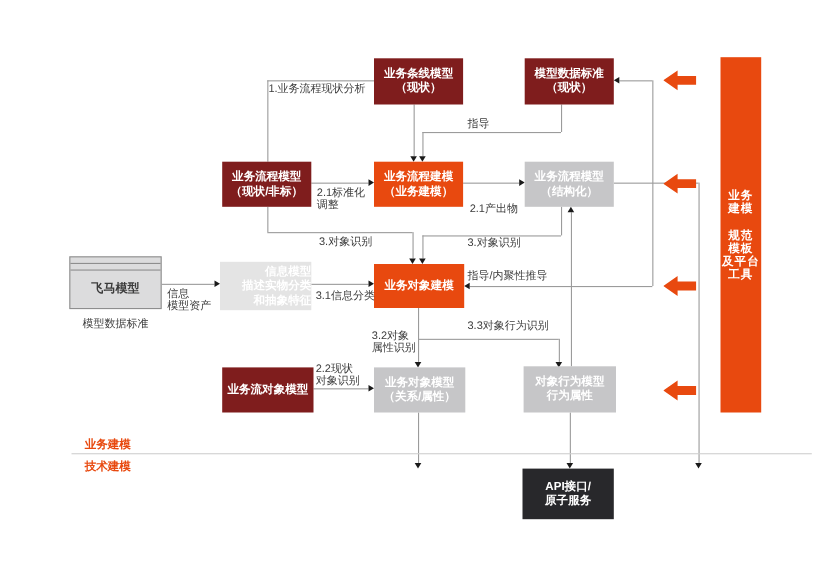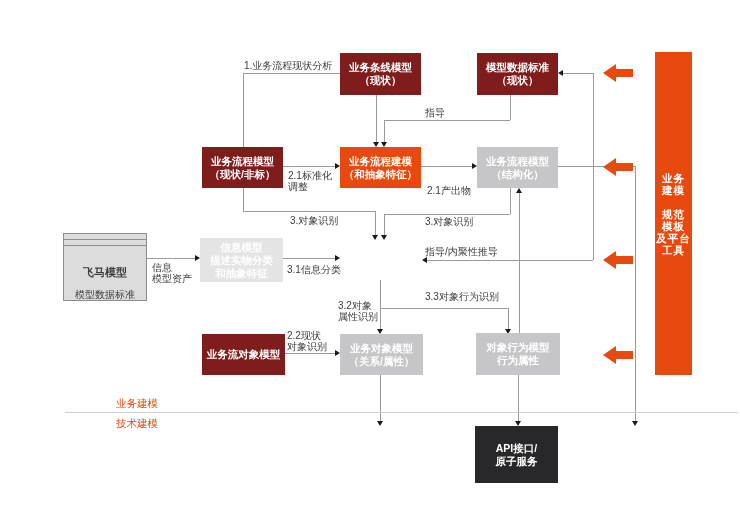--- a/index.html
+++ b/index.html
@@ -4,37 +4,37 @@
 <style>
   html,body{margin:0;padding:0;background:#fff;}
   .canvas{position:relative;width:740px;height:525px;background:#fff;overflow:hidden;
           font-family:"Liberation Sans","DejaVu Sans",sans-serif;}
   
   .node{position:absolute;display:flex;flex-direction:column;align-items:center;justify-content:center;
         text-align:center;font-weight:bold;font-size:10.5px;line-height:13px;color:#fff;box-sizing:border-box;}
   .dark{background:#7f1d1d;}
   .black{background:#28282B;}
   .mid{background:#C6C6C8;}
-  .light{background:#E4E4E4;}
+  .light{background:#E4E4E4;align-items:flex-end;}
   .orange{background:#E8490F;}
   .pegasus{background:#DCDCDD;border:1px solid #8E8E8E;color:#3B3B3B;padding-top:10px;}
   .pegasus .stripe{position:absolute;left:0;right:0;height:1px;background:#8E8E8E;}
   
   .hl{position:absolute;height:1px;background:#9B9B9B;}
   .vl{position:absolute;width:1px;background:#9B9B9B;}
   .divider{position:absolute;height:1px;background:#CFCFCF;}
   
   .ah{position:absolute;width:0;height:0;border-style:solid;}
   .ah-down{border-width:5px 3.5px 0 3.5px;border-color:#1A1A1A transparent transparent transparent;}
   .ah-up{border-width:0 3.5px 5px 3.5px;border-color:transparent transparent #1A1A1A transparent;}
   .ah-right{border-width:3.5px 0 3.5px 5px;border-color:transparent transparent transparent #1A1A1A;}
   .ah-left{border-width:3.5px 5px 3.5px 0;border-color:transparent #1A1A1A transparent transparent;}
   
   .lbl{position:absolute;font-size:10px;line-height:11px;color:#3C3C3C;white-space:nowrap;}
-  .lane{position:absolute;font-size:10.5px;font-weight:normal;color:#E8490F;white-space:nowrap;margin-left:39px;}
+  .lane{position:absolute;font-size:10.5px;font-weight:bold;color:#E8490F;white-space:nowrap;}
   
   .vbar{position:absolute;left:655px;top:52px;width:37px;height:323px;background:#E8490F;
         display:flex;flex-direction:column;align-items:center;justify-content:center;
         color:#fff;font-weight:bold;font-size:10.5px;letter-spacing:1px;}
   .vbar-line{min-height:12px;line-height:12px;text-align:center;}
   .oarrow{position:absolute;width:30px;height:20px;}
 </style>
 </head>
 <body>
 
@@ -96,56 +96,59 @@
     <span>模型数据标准</span>
     <span>（现状）</span>
   </div>
 
   <div class="node dark" style="left:202px;top:147px;width:81px;height:41px">
     <span>业务流程模型</span>
     <span>（现状/非标）</span>
   </div>
   <div class="node orange" style="left:340px;top:147px;width:81px;height:41px">
     <span>业务流程建模</span>
-    <span>（和抽象特征）</span>
+    <span>（业务建模）</span>
   </div>
   <div class="node mid" style="left:477px;top:147px;width:81px;height:41px">
     <span>业务流程模型</span>
     <span>（结构化）</span>
   </div>
 
-  <div class="node pegasus" style="left:63px;top:233px;width:84px;height:68px;font-size:11px">
+  <div class="node pegasus" style="left:63px;top:233px;width:84px;height:48px;font-size:11px">
     <div class="stripe" style="top:5px"></div>
     <div class="stripe" style="top:11px"></div>
     <span>飞马模型</span>
   </div>
   <div class="node light" style="left:200px;top:238px;width:83px;height:44px">
     <span>信息模型</span>
     <span>描述实物分类</span>
     <span>和抽象特征</span>
+  </div>
+  <div class="node orange" style="left:340px;top:240px;width:82px;height:40px">
+    <span>业务对象建模</span>
   </div>
 
   <div class="node dark" style="left:202px;top:334px;width:83px;height:41px">
     <span>业务流对象模型</span>
   </div>
   <div class="node mid" style="left:340px;top:334px;width:83px;height:41px">
     <span>业务对象模型</span>
     <span>（关系/属性）</span>
   </div>
   <div class="node mid" style="left:476px;top:333px;width:84px;height:42px">
     <span>对象行为模型</span>
     <span>行为属性</span>
   </div>
 
-  <div class="node black" style="left:475px;top:426px;width:83px;height:57px">
+  <div class="node black" style="left:475px;top:426px;width:83px;height:46px">
     <span>API接口/</span>
     <span>原子服务</span>
   </div>
 
-  <div class="lbl" style="left:244px;top:60px">1.业务流程现状分析</div>
+  <div class="lbl" style="left:244px;top:76px">1.业务流程现状分析</div>
   <div class="lbl" style="left:425px;top:107px">指导</div>
   <div class="lbl" style="left:288px;top:170px">
     <div>2.1标准化</div>
     <div>调整</div>
   </div>
   <div class="lbl" style="left:427px;top:185px">2.1产出物</div>
   <div class="lbl" style="left:290px;top:215px">3.对象识别</div>
   <div class="lbl" style="left:425px;top:216px">3.对象识别</div>
   <div class="lbl" style="left:152px;top:262px">
     <div>信息</div>

